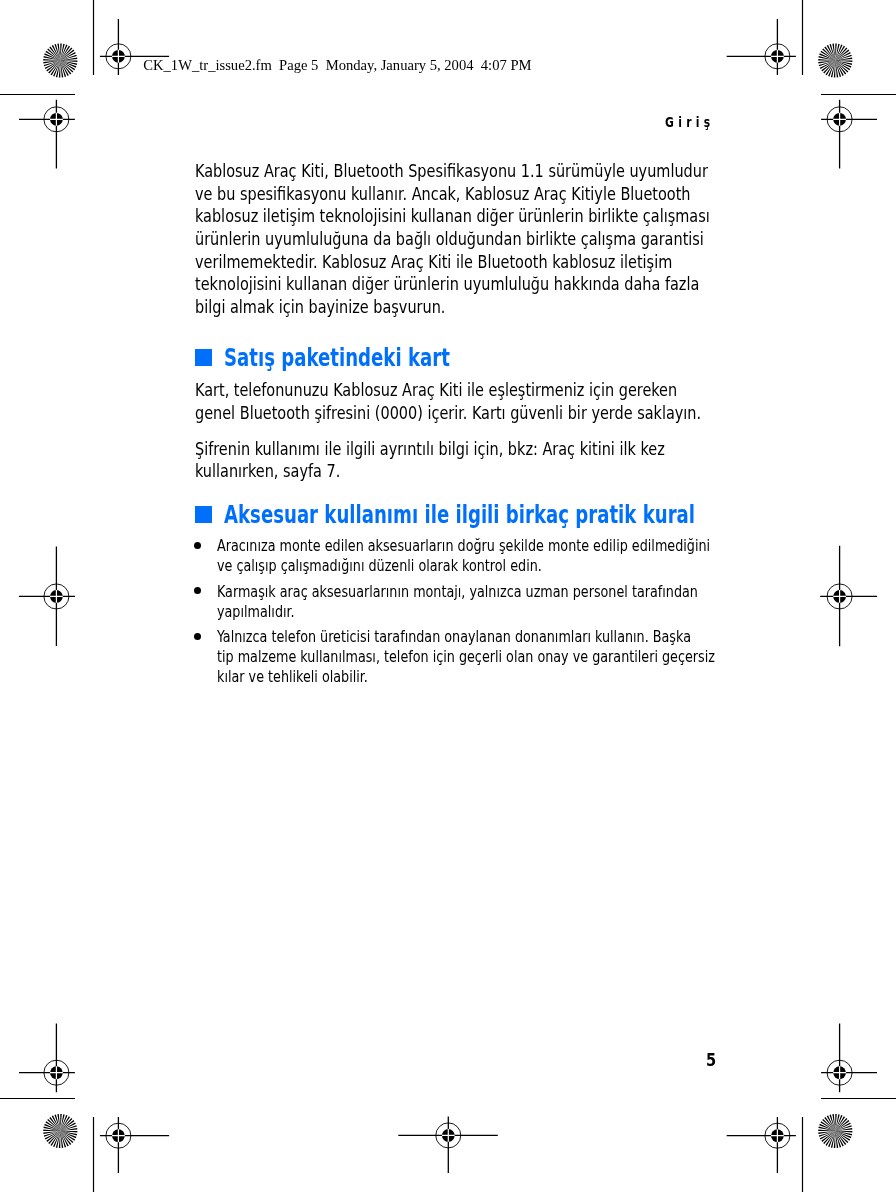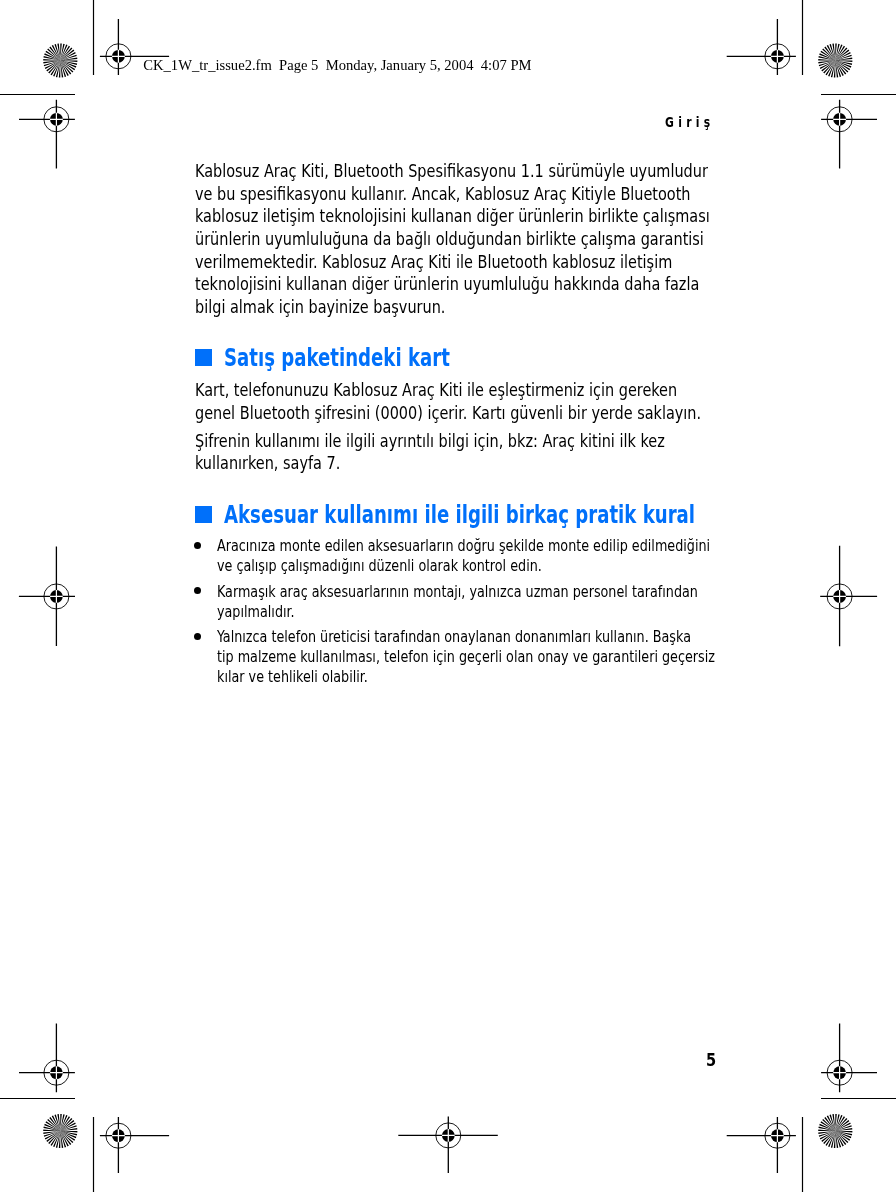--- a/index.html
+++ b/index.html
@@ -66,21 +66,21 @@
   </p>
 </div>
 
 <h2 class="head" style="left: 194.6px; top: 345px; color: rgb(0, 112, 250);"><span class="sq" style="background-color: rgb(0, 112, 250);"></span><span class="htxt">Satış paketindeki kart</span></h2>
 
 <div class="col" style="top:379.2px">
   <p class="para">
     <span class="ln">Kart, telefonunuzu Kablosuz Araç Kiti ile eşleştirmeniz için gereken</span>
     <span class="ln">genel Bluetooth şifresini (0000) içerir. Kartı güvenli bir yerde saklayın.</span>
   </p>
-  <p class="para" style="margin-top:5px">
+  <p class="para" style="margin-top:13px">
     <span class="ln">Şifrenin kullanımı ile ilgili ayrıntılı bilgi için, bkz: Araç kitini ilk kez</span>
     <span class="ln">kullanırken, sayfa 7.</span>
   </p>
 </div>
 
 <h2 class="head" style="left: 194.6px; top: 501.5px; color: rgb(0, 112, 250);"><span class="sq" style="background-color: rgb(0, 112, 250);"></span><span class="htxt">Aksesuar kullanımı ile ilgili birkaç pratik kural</span></h2>
 
 <div class="col" style="top:535.8px;width:535px">
   <ul class="bl">
     <li>

